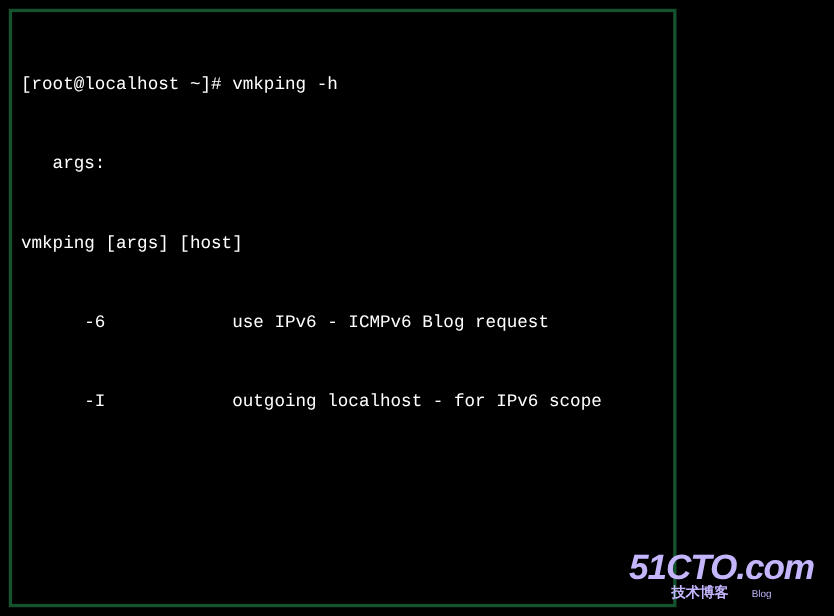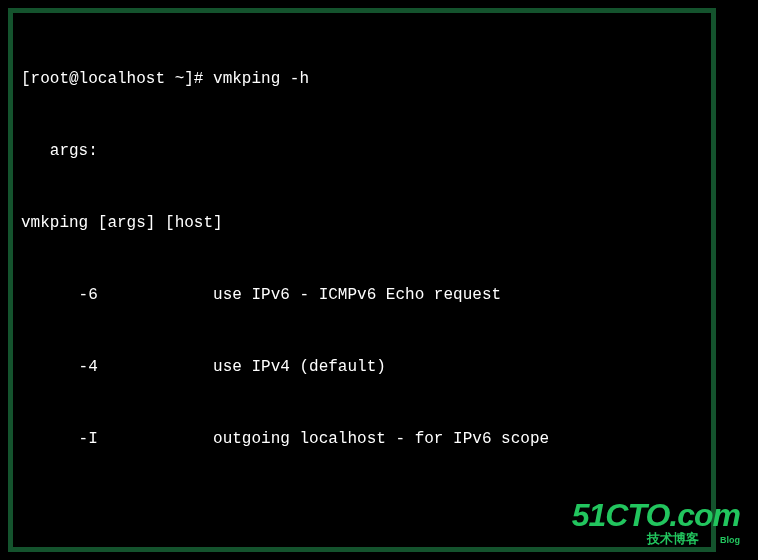--- a/index.html
+++ b/index.html
@@ -13,65 +13,64 @@
       background: #000;
       font-family: 'Courier New', monospace;
       font-size: 16px;
       color: #fff;
       position: relative;
       overflow: hidden;
       padding: 8px;
     }
     .terminal {
       background: #000;
-      border: 5px solid #14532d;
-      width: 708px;
+      border: 3px solid #14532d;
+      width: 607px;
       height: 544px;
       padding: 6px 8px;
       line-height: 1.5;
       white-space: pre;
       position: relative;
     }
     .line {
       white-space: pre;
     }
     .watermark {
       position: absolute;
       bottom: 12px;
       right: 18px;
-      text-align: right;
+      text-align: center;
       font-family: Arial, sans-serif;
-      color: #22c55e;
+      color: #c4b5fd;
     }
     .watermark-main {
       font-size: 32px;
       font-weight: bold;
       font-style: italic;
       letter-spacing: -1px;
     }
     .watermark-sub {
       font-size: 13px;
       font-weight: bold;
       margin-top: -4px;
     }
     .watermark-sub .small {
       font-size: 9px;
-      font-weight: bold;
+      font-weight: normal;
       margin-left: 21px;
     }
   </style>
 </head>
 <body>
 
 <div class="terminal">
   <div class="line"><span>[root@localhost ~]# </span><span>vmkping -h</span></div>
   <div class="line">   args:</div>
   <div class="line">vmkping [args] [host]</div>
-  <div class="line"><span>      -6            </span><span>use IPv6 - ICMPv6 Echo request</span></div>
-  <div class="line"><span>      -4            </span><span>use IPv4 (default)</span></div>
+  <div class="line"><span>      -6            </span><span>use IPv6 - ICMPv6 Blog request</span></div>
   <div class="line"><span>      -I            </span><span>outgoing localhost - for IPv6 scope</span></div>
   
   
   
   
   
   
   
   
   

